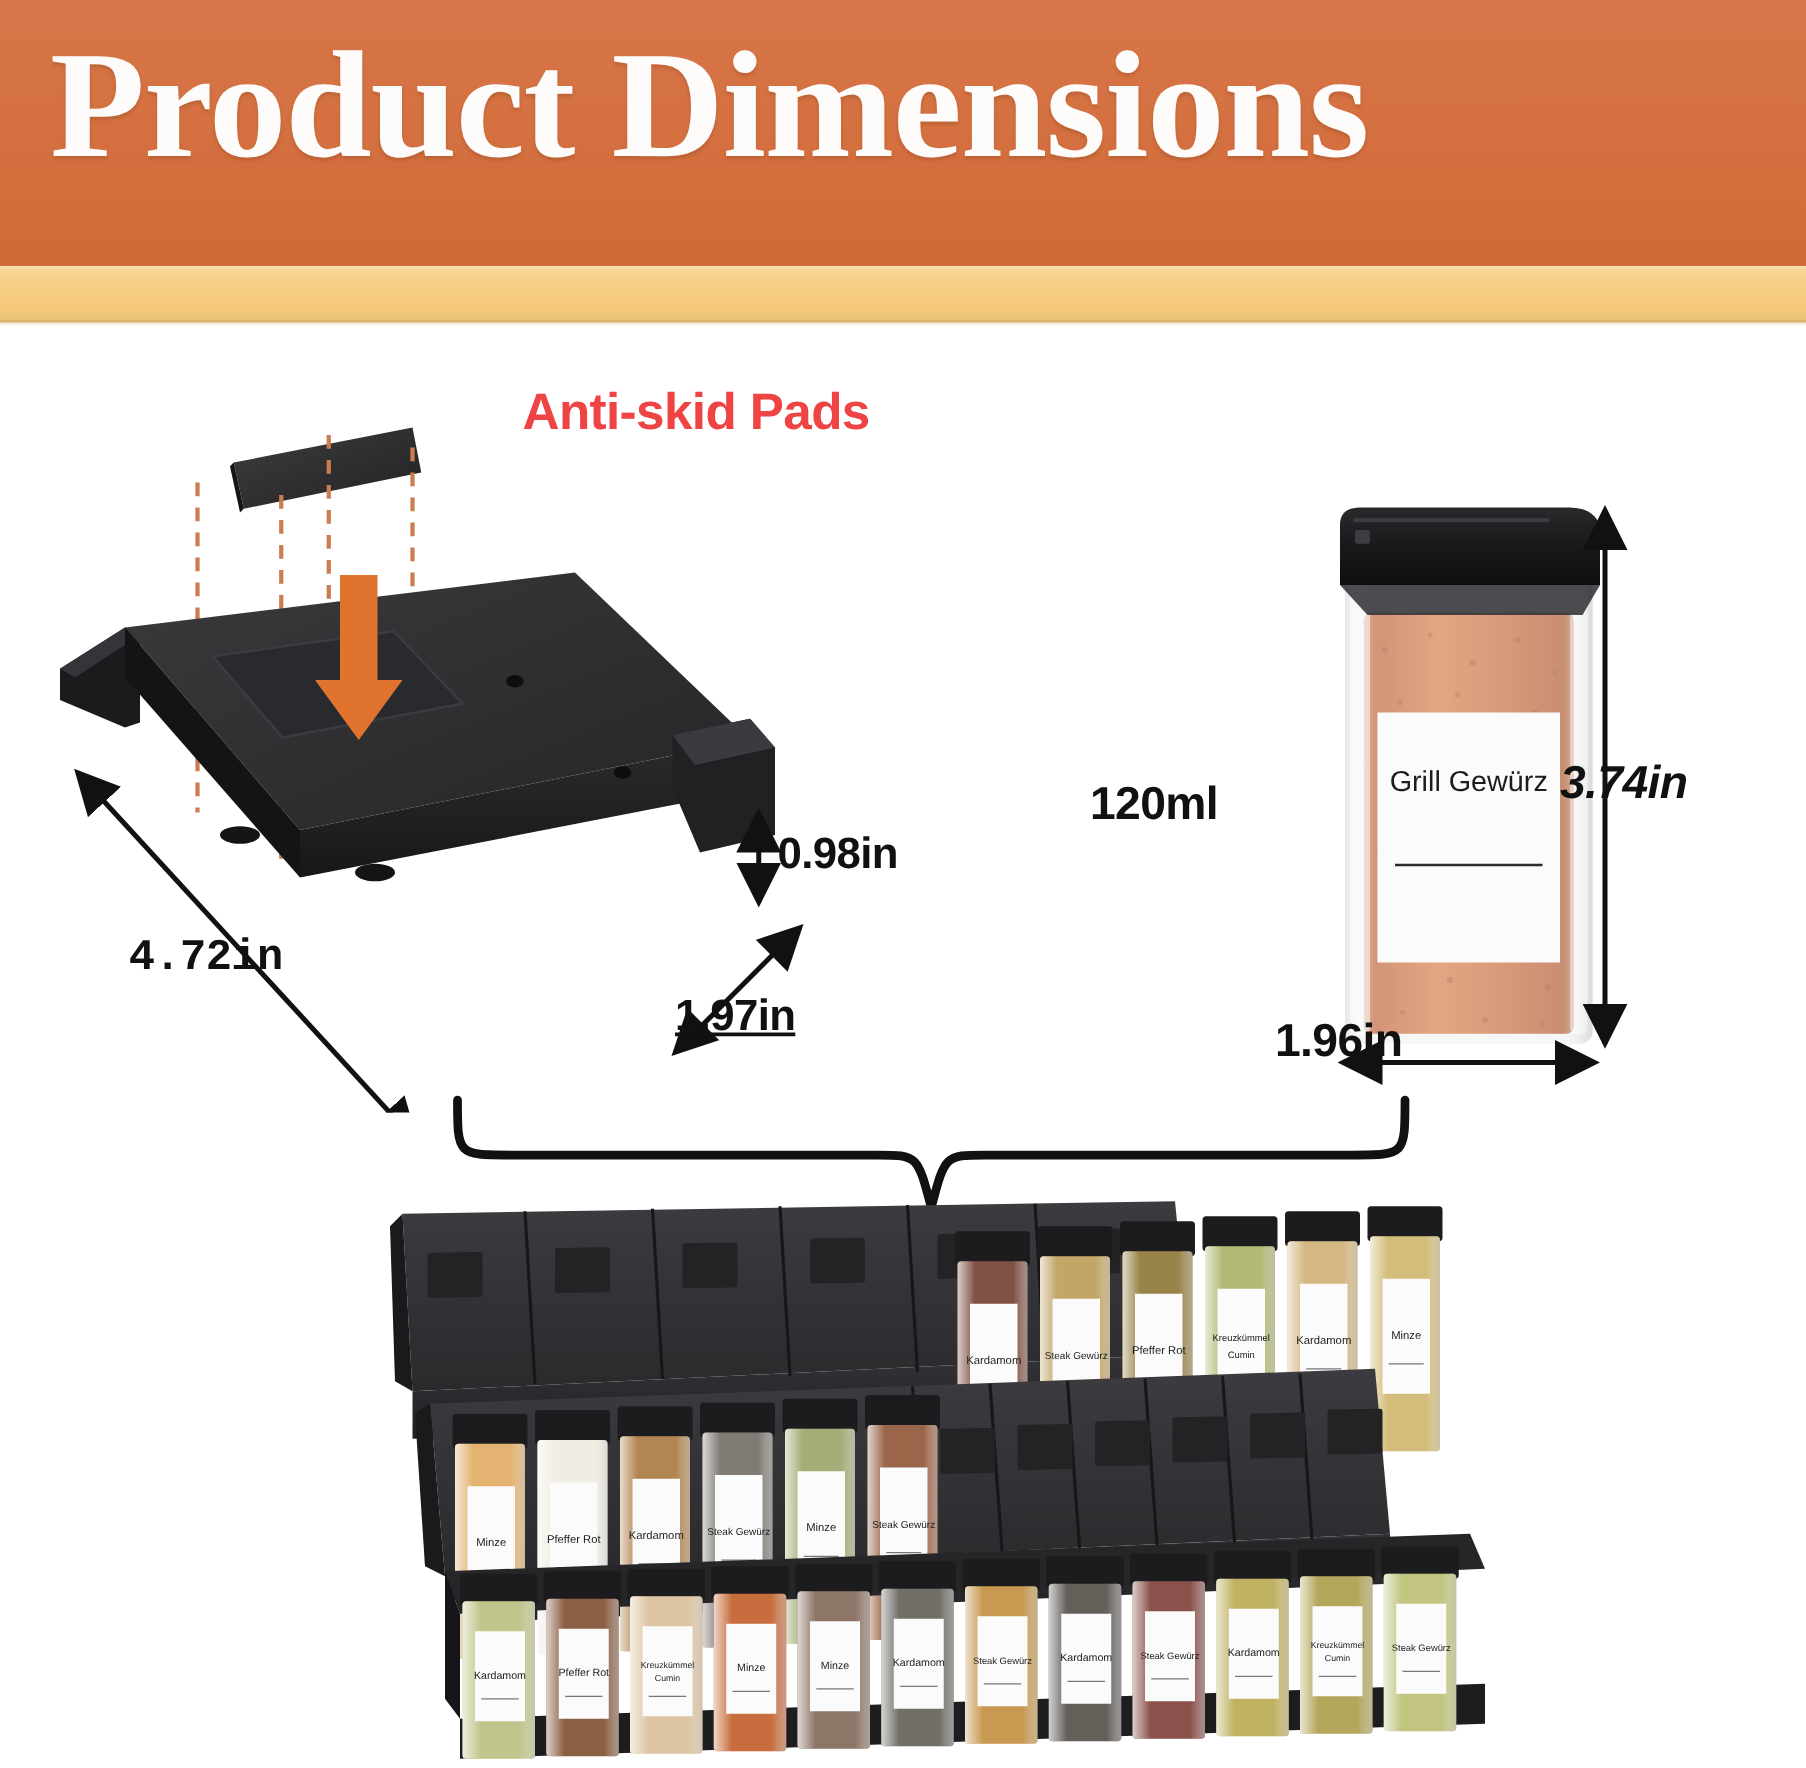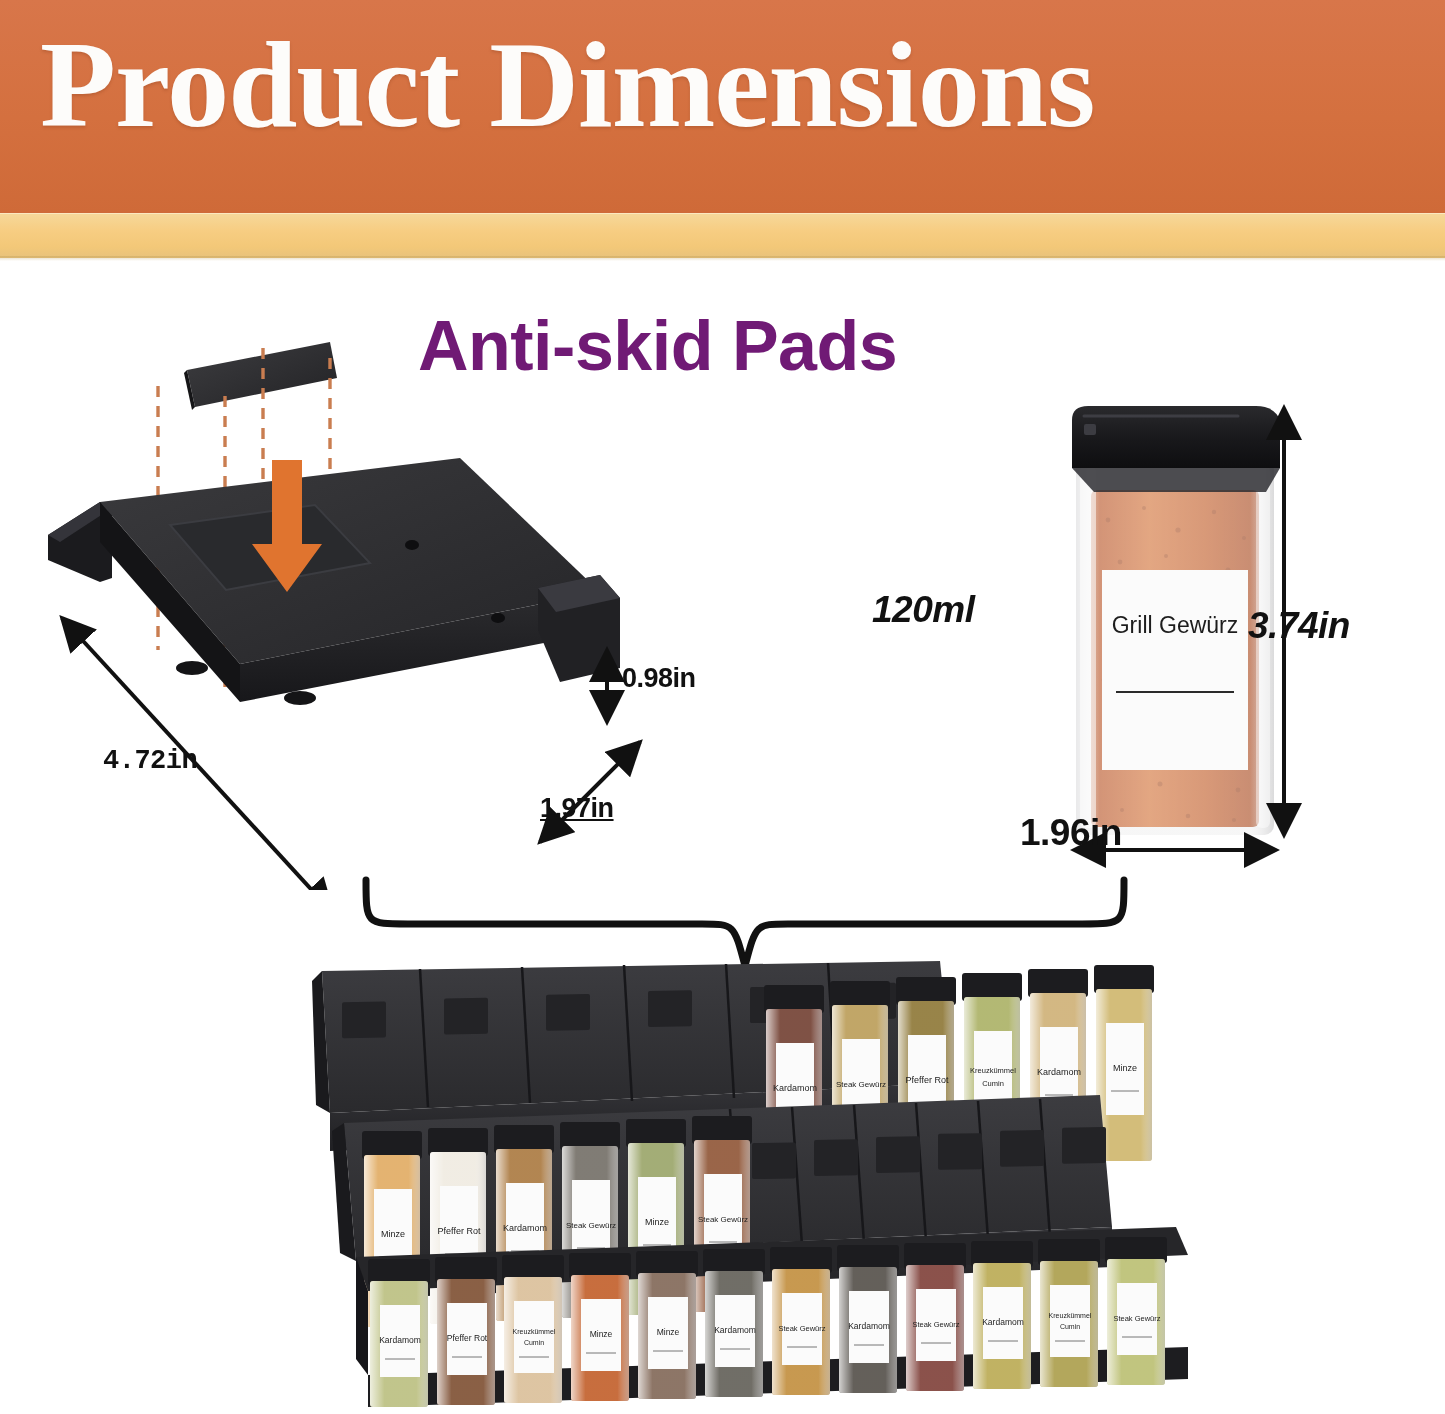--- a/index.html
+++ b/index.html
@@ -15,38 +15,38 @@
       letter-spacing:-1px;transform:scaleX(1.02);transform-origin:left top;
       white-space:nowrap;text-shadow:0 2px 3px rgba(120,50,20,.25);}
   #header-accent-bar{position:absolute;left:0;top:213px;width:1445px;height:45px;
       background:linear-gradient(180deg,#f6d89a 0%,#f7cd82 40%,#f3c878 75%,#e8c27b 100%);
       box-shadow:inset 0 1px 0 #fbe8c0;}
   #header-accent-shadow{position:absolute;left:0;top:256px;width:1445px;height:5px;
       background:linear-gradient(180deg,rgba(190,160,90,.45),rgba(255,255,255,0));}
 
   
   #anti-skid-heading{position:absolute;left:418px;top:306px;
-      font-size:70px;font-weight:bold;color:#701a75;letter-spacing:-.5px;
+      font-size:41px;font-weight:bold;color:#ef4444;letter-spacing:-.5px;
       white-space:nowrap;}
 
   
   #tray-figure{position:absolute;left:40px;top:330px;width:640px;height:560px;}
   #tray-figure svg{display:block;}
 
   
   #jar-figure{position:absolute;left:908px;top:380px;width:560px;height:500px;}
   #jar-figure svg{display:block;}
 
   
-  .dim-label{position:absolute;font-size:27px;font-weight:bold;color:#111;
+  .dim-label{position:absolute;font-size:35px;font-weight:bold;color:#111;
       white-space:nowrap;letter-spacing:-.5px;}
   #label-472{left:103px;top:746px;font-family:Liberation Mono, monospace;}
   #label-098{left:622px;top:663px;}
   #label-197{left:540px;top:793px;text-decoration:underline;}
-  #label-120ml{left:872px;top:589px;font-size:37px;font-style:italic;}
+  #label-120ml{left:872px;top:622px;font-size:37px;}
   #label-374{left:1248px;top:605px;font-size:37px;font-style:italic;}
   #label-196{left:1020px;top:812px;font-size:37px;}
 
   
   #brace-connector{position:absolute;left:350px;top:862px;width:790px;height:125px;}
 
   
   #product-photo{position:absolute;left:300px;top:955px;width:900px;height:459px;}
   #product-photo svg{display:block;}
   .jar-label-text{font-family:"Liberation Sans",sans-serif;fill:#1d1d1d;

